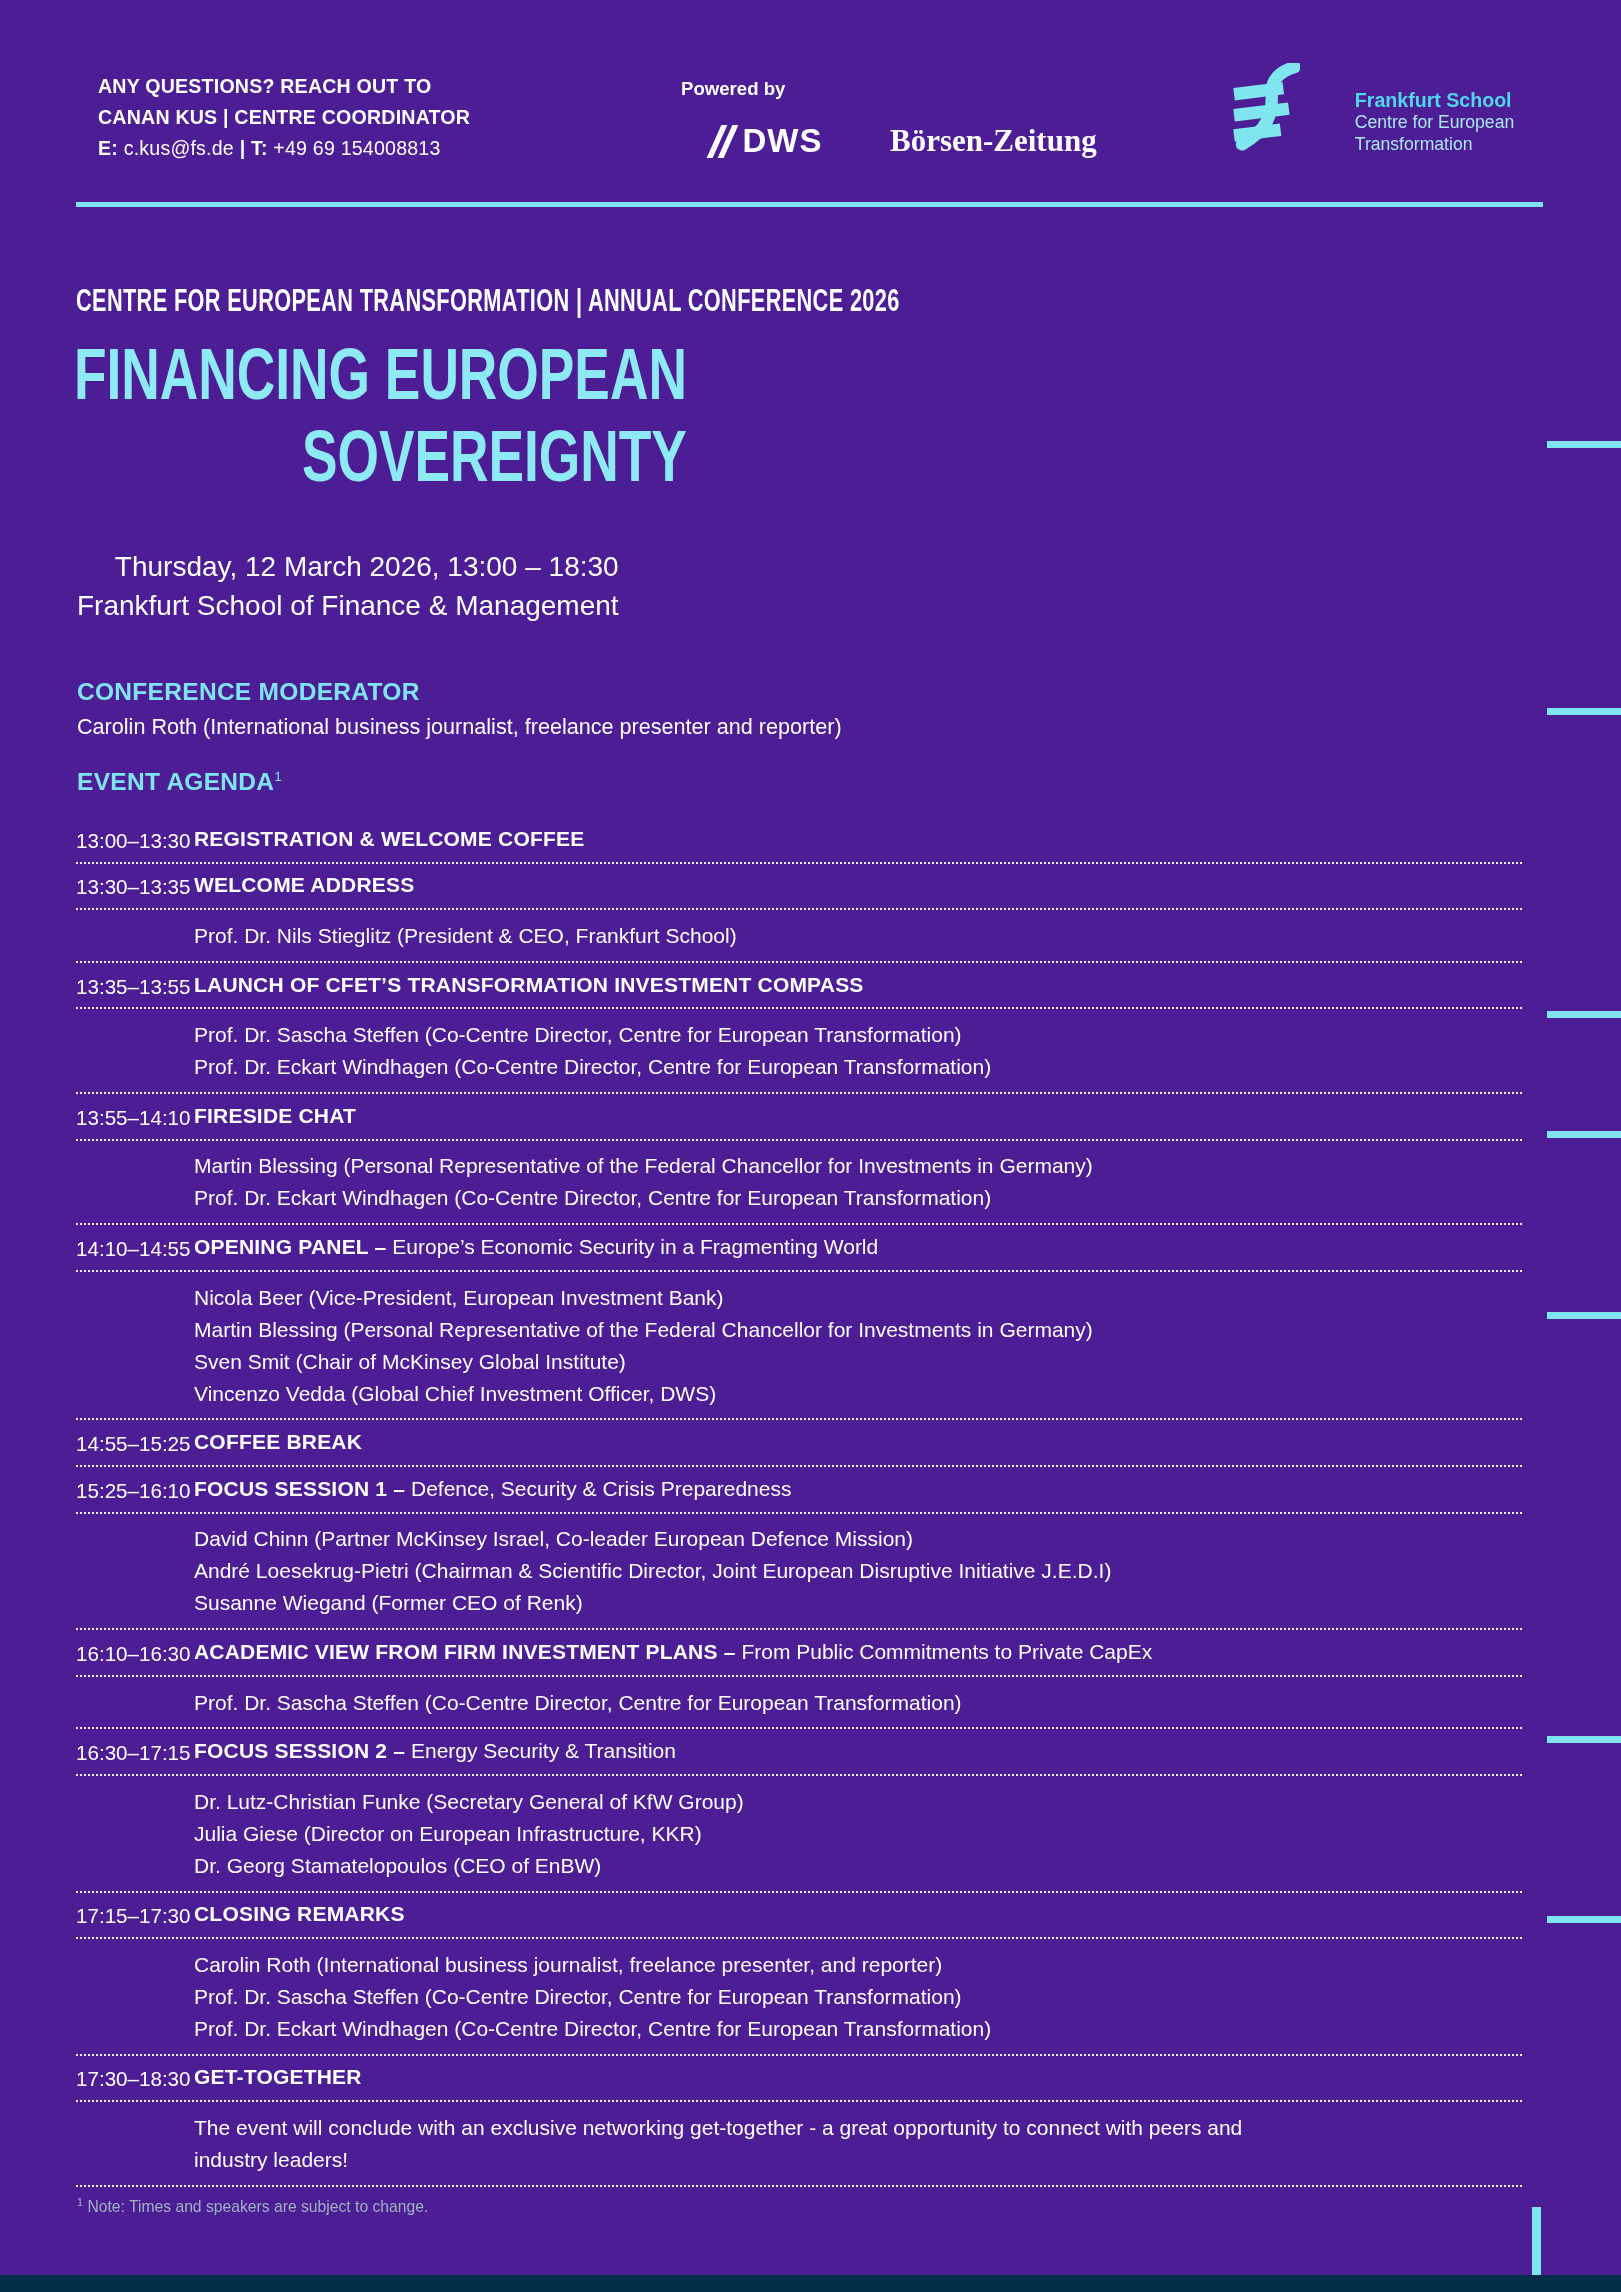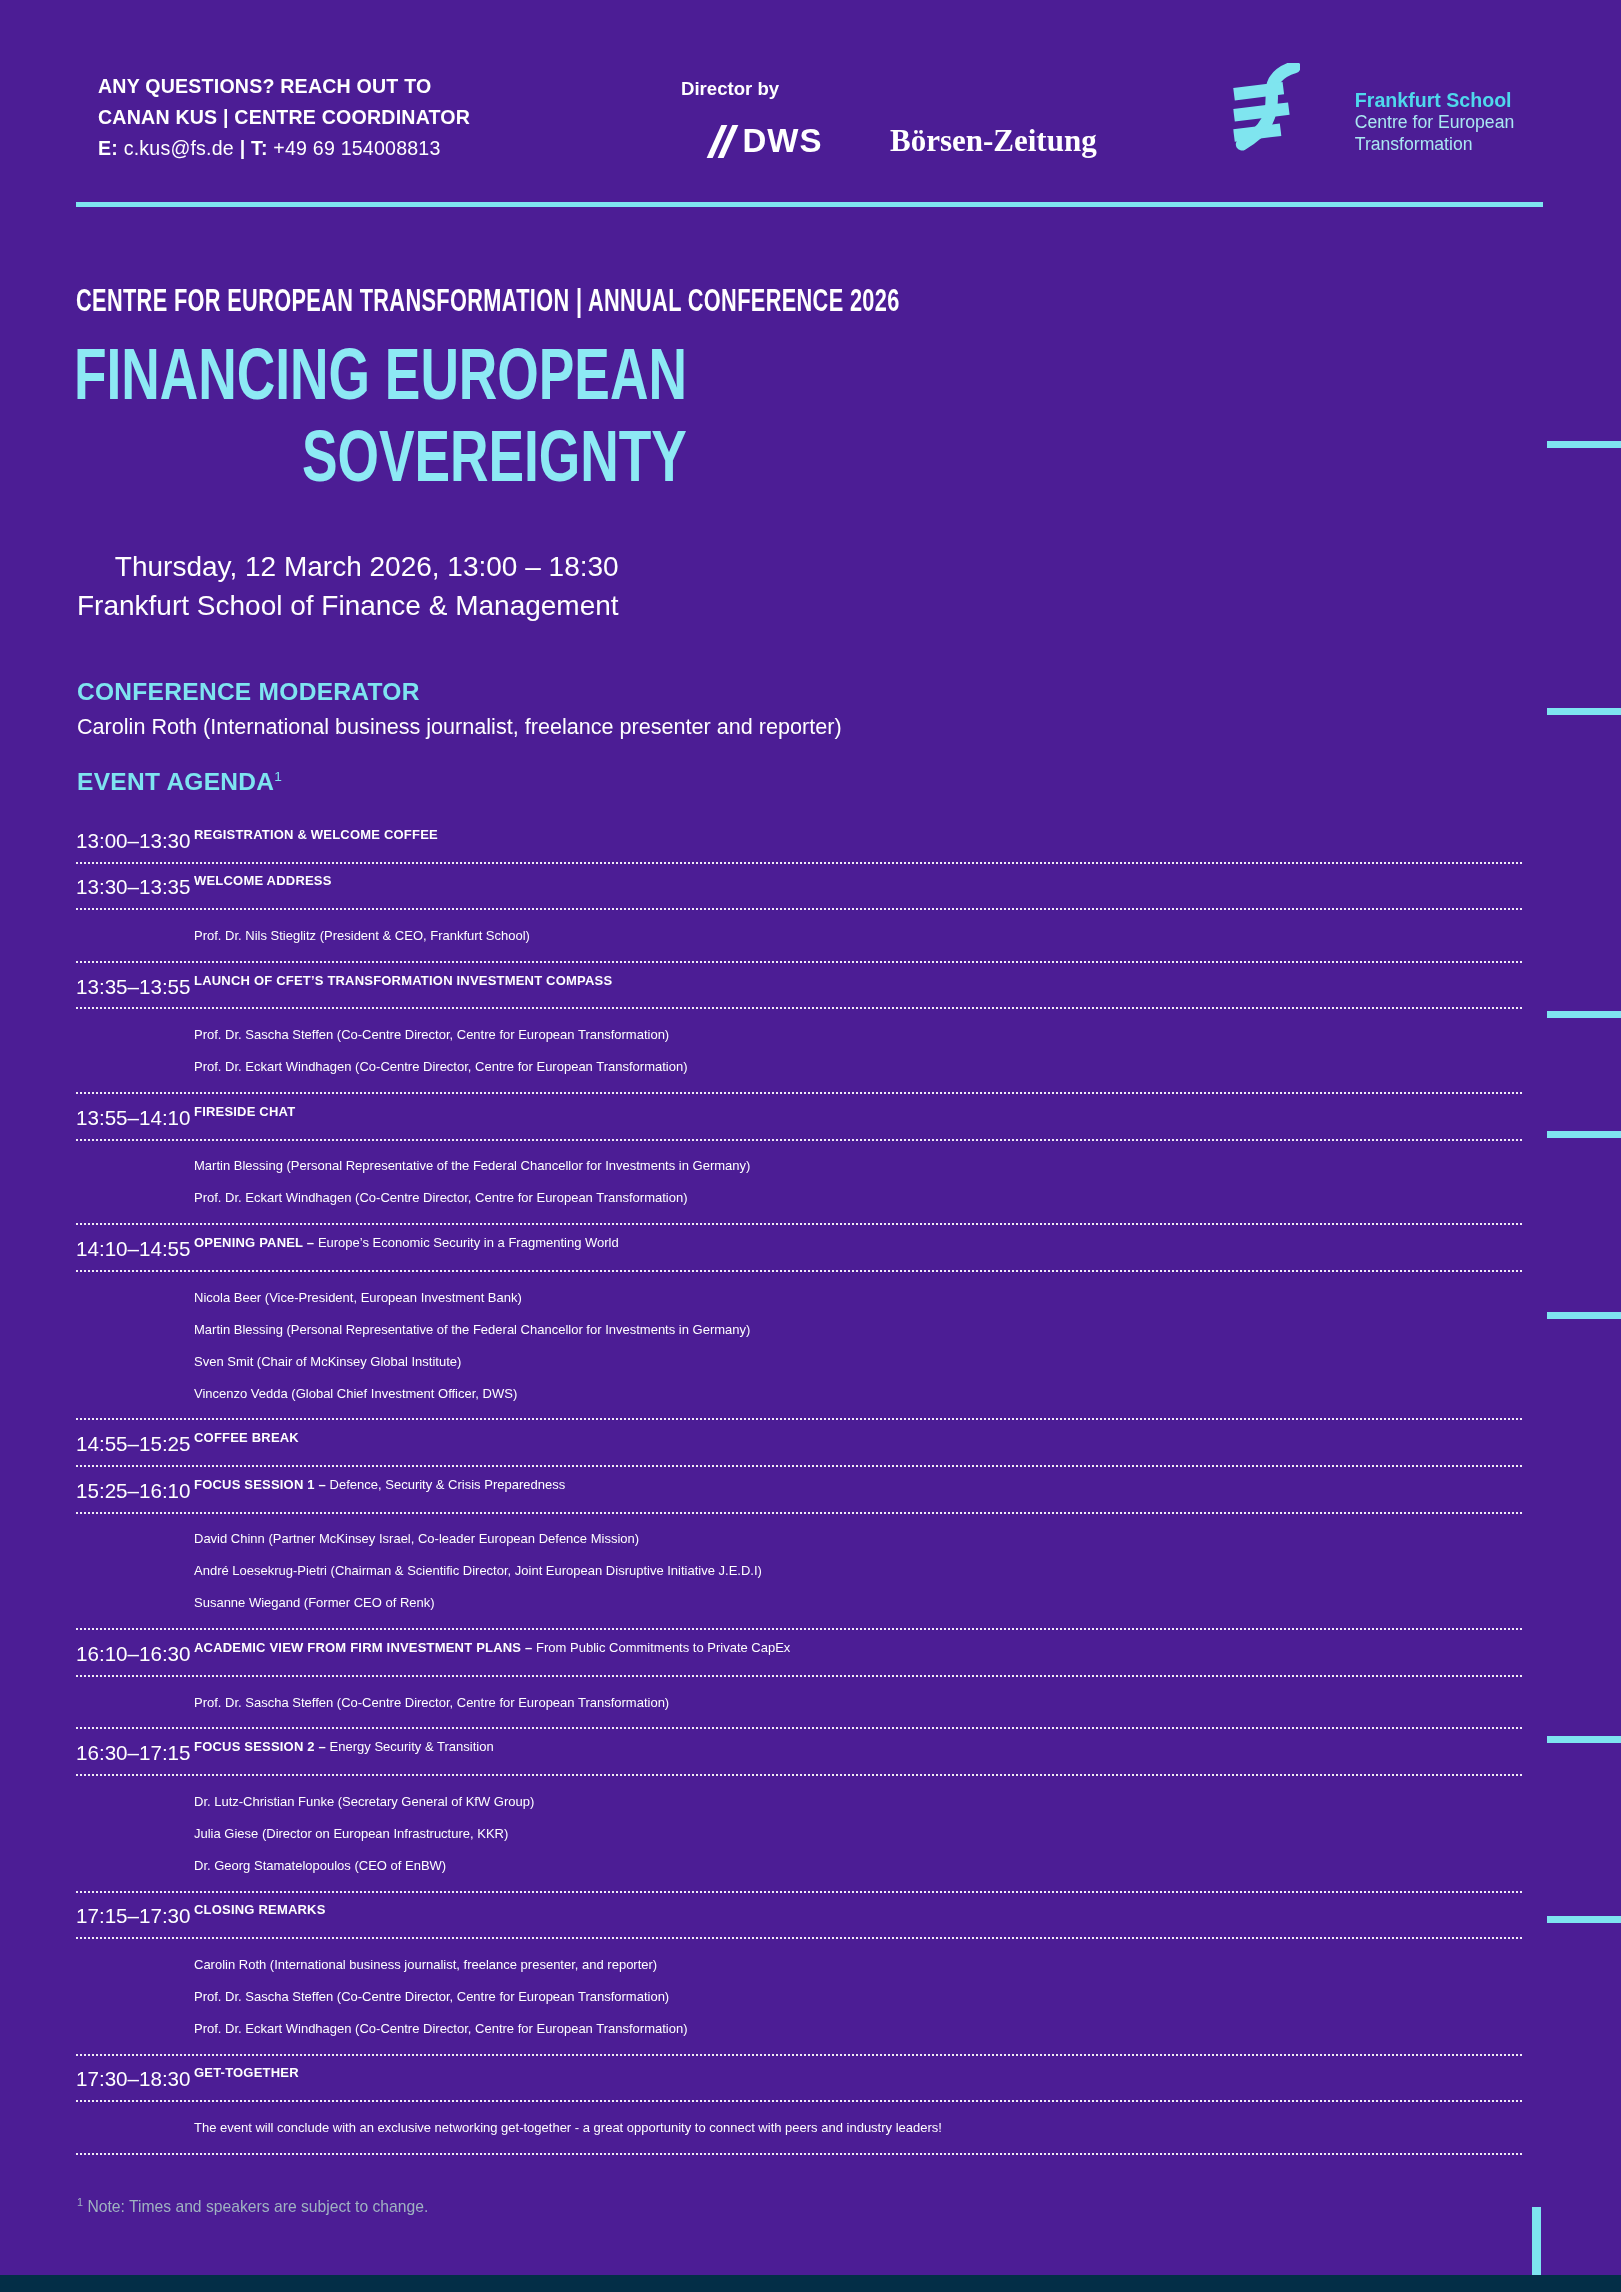--- a/index.html
+++ b/index.html
@@ -32,21 +32,21 @@
   
   .mod-head{position:absolute;left:77px;top:678px;color:#7EE4F0;font-size:24.5px;font-weight:bold;letter-spacing:0.3px;}
   .mod-name{position:absolute;left:77px;top:714px;font-size:21.6px;}
   .agenda-head{position:absolute;left:77px;top:768px;color:#7EE4F0;font-size:24.5px;font-weight:bold;letter-spacing:0.3px;}
   .agenda-head sup{font-size:13.7px;font-weight:normal;}
 
   
   .agenda-table{position:absolute;left:76px;top:817px;width:1446px;}
   .agenda-row{display:flex;border-bottom:2px dotted rgba(255,255,255,.92);padding:9.8px 0 8.8px 0;}
   .agenda-time{flex:0 0 118px;font-size:20.6px;padding-top:2px;white-space:nowrap;}
-  .agenda-content{flex:1;font-size:13px;}
+  .agenda-content{flex:1;font-size:21px;}
   .agenda-title{font-weight:bold;letter-spacing:0.2px;}
   .agenda-line{line-height:32px;max-width:1078px;}
 
   
   .footnote{position:absolute;left:77px;top:2196px;font-size:15.7px;color:#9FB2C1;}
   .footnote sup{font-size:10.8px;}
 
   
   .edge-tab{position:absolute;right:0;width:74px;height:6.9px;background:#7EE4F0;}
   .corner-bar{position:absolute;left:1532px;top:2207px;width:8.8px;height:85px;background:#7EE4F0;}
@@ -61,21 +61,21 @@
     <div>CANAN KUS | CENTRE COORDINATOR</div>
     <div>
       <span>E:</span>
       <span class="plain">c.kus@fs.de</span>
       <span>|</span>
       <span>T:</span>
       <span class="plain">+49 69 154008813</span>
     </div>
   </div>
 
-  <div class="powered-label">Director by</div>
+  <div class="powered-label">Powered by</div>
 
   <div class="dws">
     <span class="dws-slashes">
         <i></i>
         <i></i>
       </span>
     <span class="dws-word">DWS</span>
   </div>
 
   <div class="bz">Börsen-Zeitung</div>

